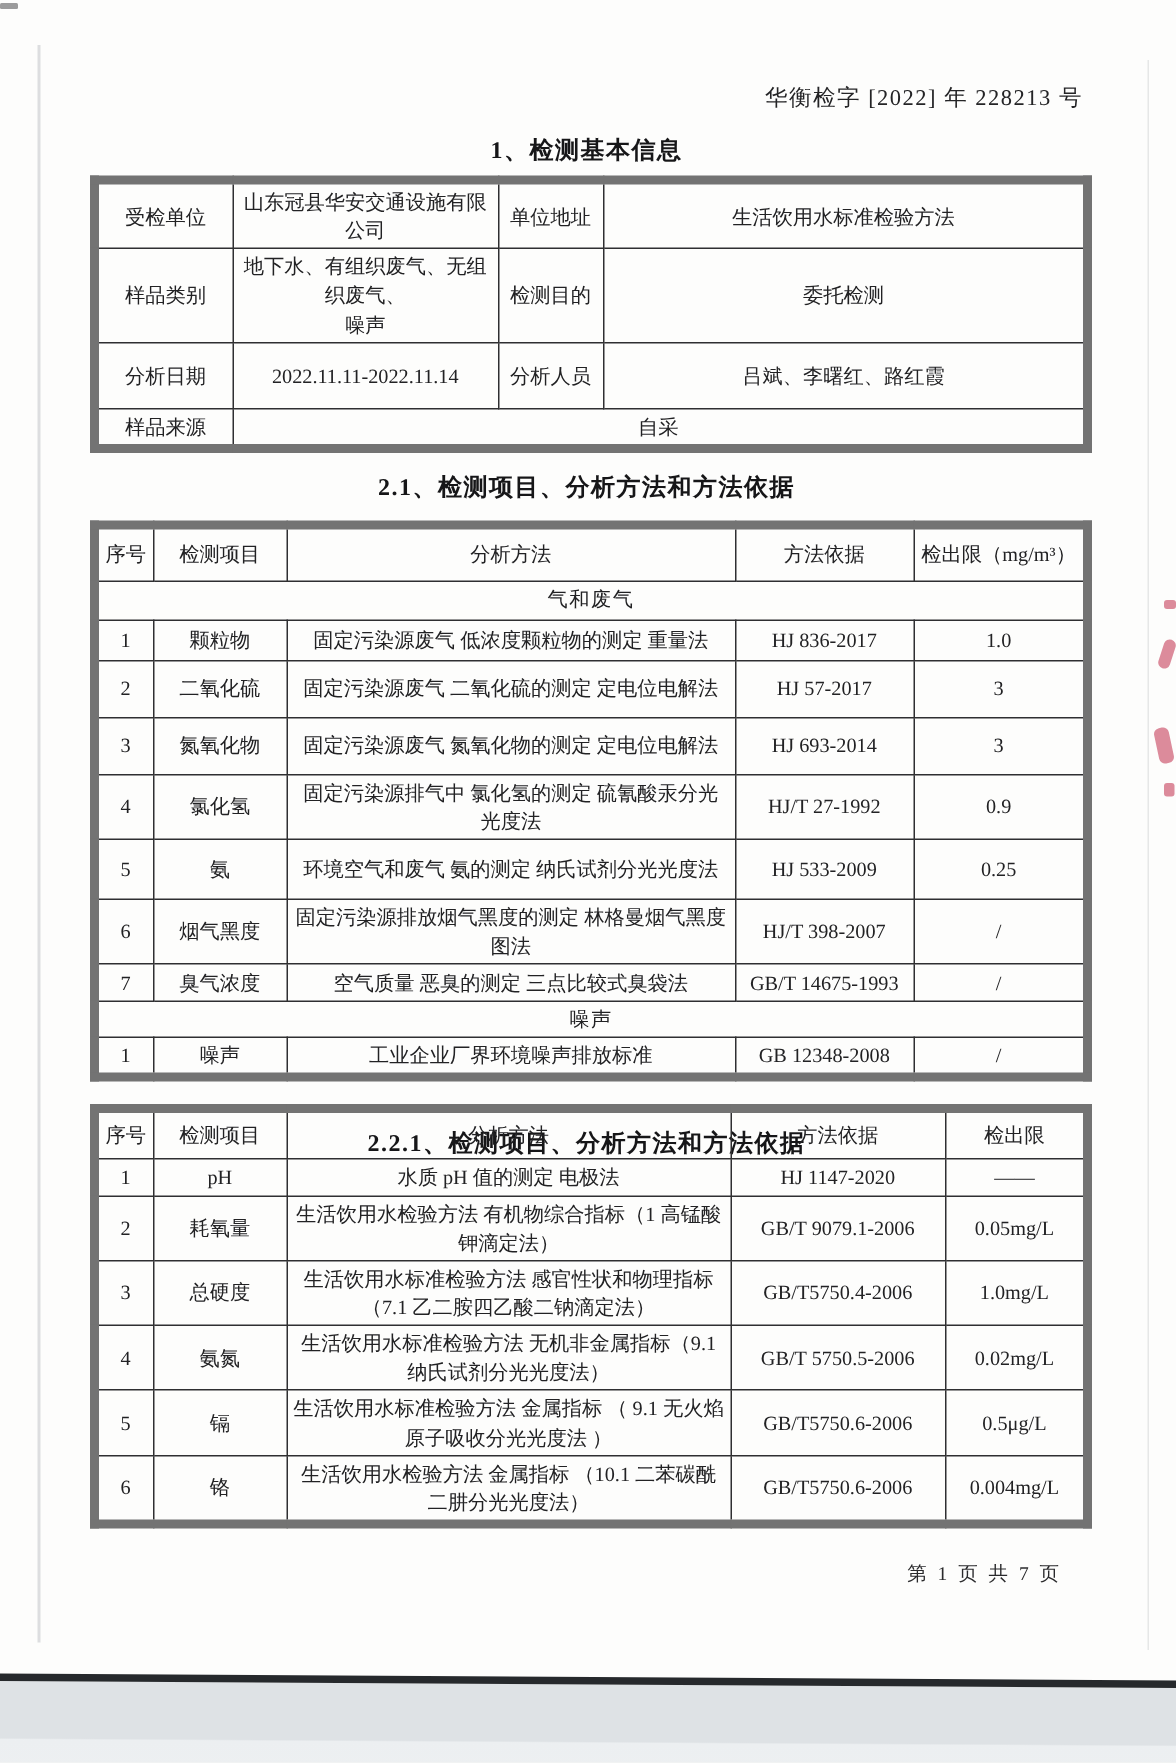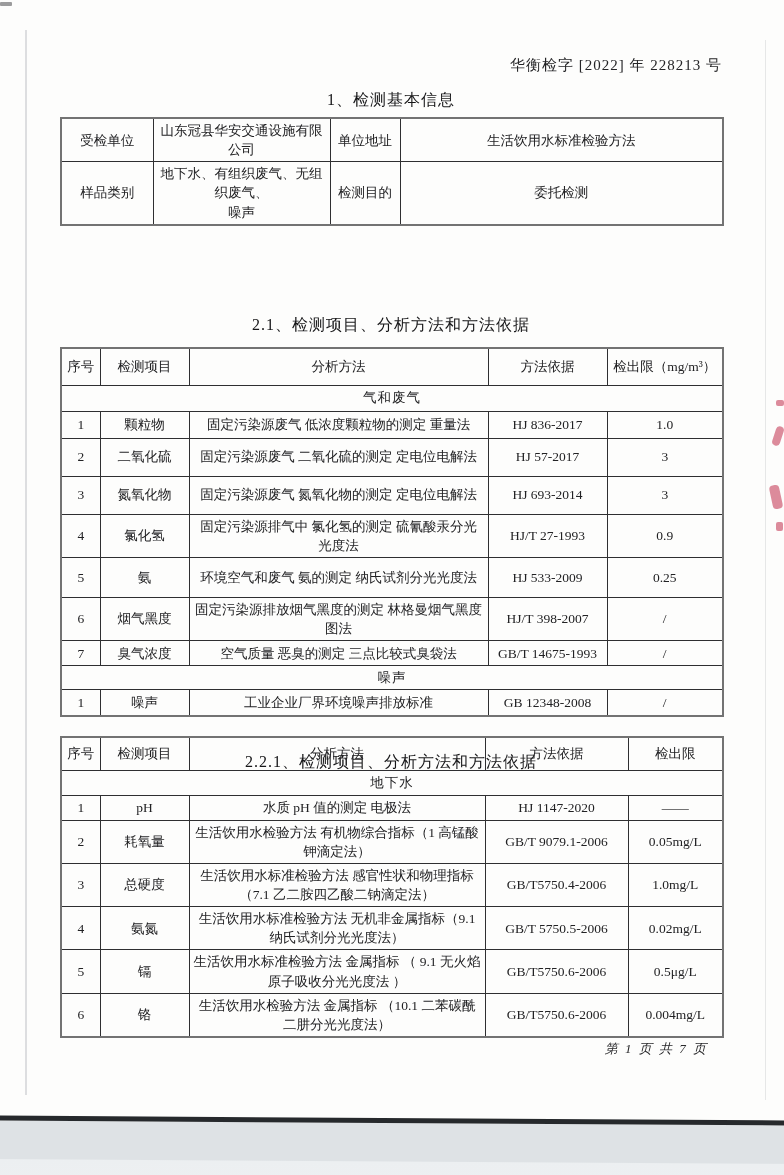--- a/index.html
+++ b/index.html
@@ -10,37 +10,37 @@
     font-family:"Liberation Serif","DejaVu Serif",serif;
     color:#1d1d1f;
   }
   .content { position:absolute; left:60px; top:0; width:662px; }
   .doc-number {
     position:absolute; top:56px; left:0; width:662px;
     text-align:right; font-size:15px; letter-spacing:1px; color:#242426;
   }
   .sec-title {
     position:absolute; left:0; width:662px; text-align:center;
-    font-size:16px; font-weight:normal; color:#161618; letter-spacing:1px;
+    font-size:16px; font-weight:bold; color:#161618; letter-spacing:1px;
   }
   .t1-title   { top:90px; }
   .t21-title  { top:315px; }
   .t221-title { top:704px;margin-top:48px; }
 
   table {
     position:absolute; left:0; width:662px;
     border-collapse:collapse; table-layout:fixed;
     font-size:13.5px; color:#222224;
   }
   td {
     border:1px solid #2f2f31; text-align:center; vertical-align:middle;
     padding:2px 4px; line-height:1.42; white-space:pre-line;
     overflow:hidden;
   }
-  table { border:2px solid #737373; }
+  table { border:6px solid #737373; }
   td.left { text-align:left; padding:3px 8px; }
   .group-row td { letter-spacing:1px; }
 
   #info-table   { top:117px; }
   #table-2-1   { top:347px; }
   #table-2-2-1 { top:736px; }
 
   #info-table tr:nth-child(1){height:28px}
   #info-table tr:nth-child(2){height:38px}
   #info-table tr:nth-child(3){height:44px}
@@ -65,21 +65,21 @@
   #table-2-2-1 tr:nth-child(3){height:25px}
   #table-2-2-1 tr:nth-child(4){height:39px}
   #table-2-2-1 tr:nth-child(5){height:40px}
   #table-2-2-1 tr:nth-child(6){height:40px}
   #table-2-2-1 tr:nth-child(7){height:38px}
   #table-2-2-1 tr:nth-child(8){height:40px}
 
   .page-footer {
     position:absolute; top:1040px; left:0; width:662px;
     text-align:right; padding-right:14px;
-    font-size:13px; color:#2a2a2c; letter-spacing:2px;font-style:italic;
+    font-size:13px; color:#2a2a2c; letter-spacing:2px;
   }
 
   
   .scan-left-line {
     position:absolute; left:25px; top:30px; height:1065px; width:2px;
     background:rgba(140,145,150,0.28);
   }
   .scan-right-line {
     position:absolute; left:765px; top:40px; height:1060px; width:1px;
     background:rgba(150,155,160,0.22);
@@ -127,20 +127,30 @@
             <td>山东冠县华安交通设施有限公司</td>
             <td>单位地址</td>
             <td>生活饮用水标准检验方法</td>
           </tr>
           <tr>
             <td>样品类别</td>
             <td>地下水、有组织废气、无组织废气、
 噪声</td>
             <td>检测目的</td>
             <td>委托检测</td>
+          </tr>
+          <tr>
+            <td>分析日期</td>
+            <td>2022.11.11-2022.11.14</td>
+            <td>分析人员</td>
+            <td>吕斌、李曙红、路红霞</td>
+          </tr>
+          <tr>
+            <td>样品来源</td>
+            <td colspan="3">自采</td>
           </tr>
         </tbody>
     </table>
 
     <div class="sec-title t21-title">2.1、检测项目、分析方法和方法依据</div>
     <table id="table-2-1">
       <colgroup>
           <col style="width:39px">
           <col style="width:89px">
           <col style="width:299px">
@@ -176,21 +186,21 @@
             <td>3</td>
             <td>氮氧化物</td>
             <td>固定污染源废气 氮氧化物的测定 定电位电解法</td>
             <td>HJ 693-2014</td>
             <td>3</td>
           </tr>
           <tr>
             <td>4</td>
             <td>氯化氢</td>
             <td>固定污染源排气中 氯化氢的测定 硫氰酸汞分光光度法</td>
-            <td>HJ/T 27-1993</td>
+            <td>HJ/T 27-1992</td>
             <td>0.9</td>
           </tr>
           <tr>
             <td>5</td>
             <td>氨</td>
             <td>环境空气和废气 氨的测定 纳氏试剂分光光度法</td>
             <td>HJ 533-2009</td>
             <td>0.25</td>
           </tr>
           <tr>
@@ -230,23 +240,20 @@
           <col style="width:95px">
         </colgroup>
       <tbody>
           <tr>
             <td>序号</td>
             <td>检测项目</td>
             <td>分析方法</td>
             <td>方法依据</td>
             <td>检出限</td>
           </tr>
-          <tr class="group-row">
-            <td colspan="5">地下水</td>
-          </tr>
           <tr>
             <td>1</td>
             <td>pH</td>
             <td>水质  pH 值的测定  电极法</td>
             <td>HJ 1147-2020</td>
             <td>——</td>
           </tr>
           <tr>
             <td>2</td>
             <td>耗氧量</td>

